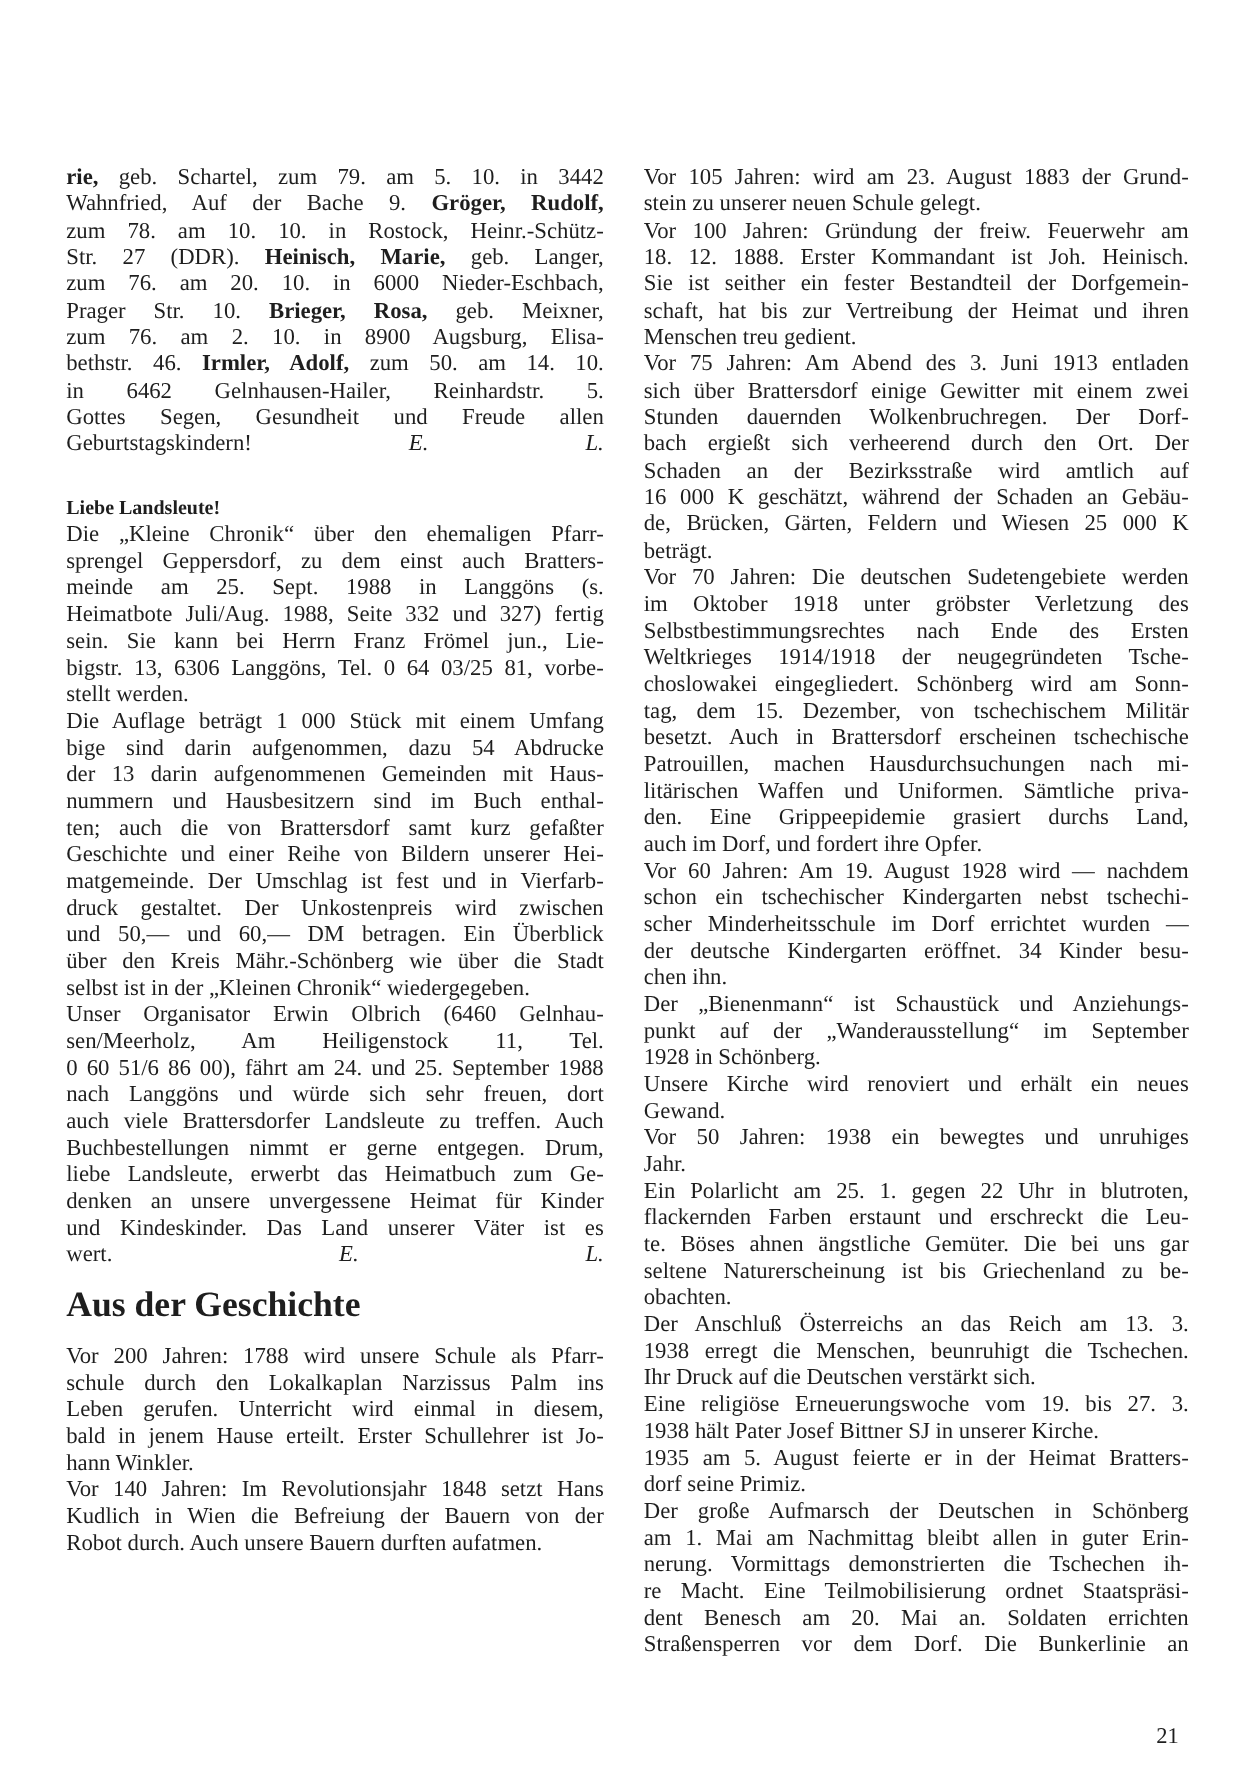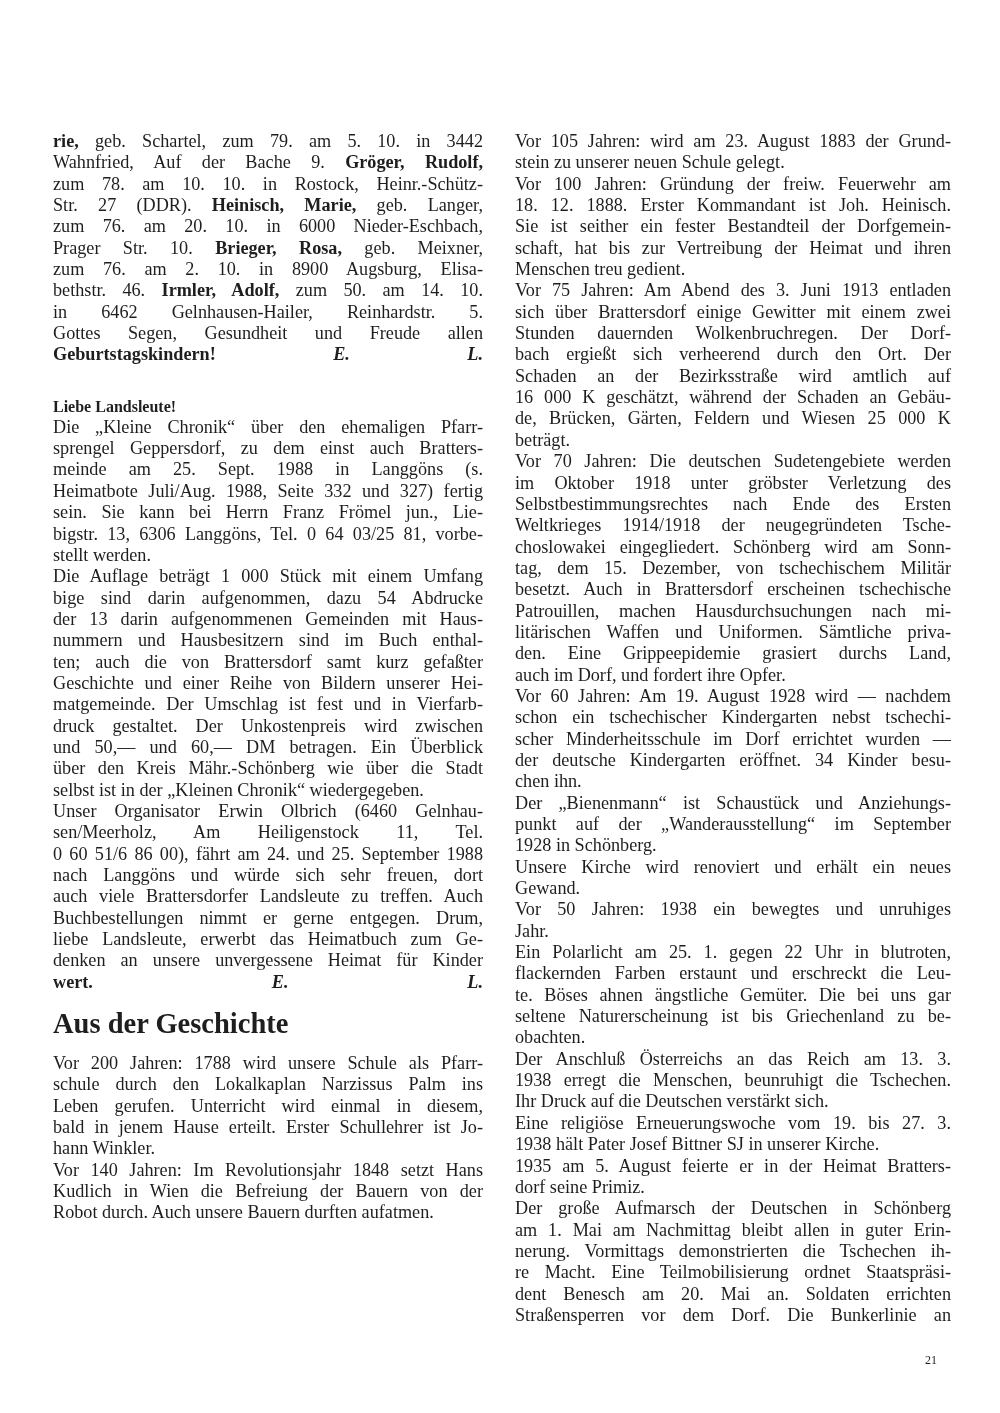--- a/index.html
+++ b/index.html
@@ -32,21 +32,20 @@
     white-space: nowrap;
     text-align: justify;
     text-align-last: justify;
     height: 21.35px;
   }
   .line.last {
     text-align-last: left;
   }
   .line.sig {
     text-align-last: justify;
-    font-weight: bold;
   }
   b, .bold { font-weight: bold; }
   .gap { display: block; height: 12px; }
   .subhead {
     display: block;
     font-weight: bold;
     font-size: 16px;
     line-height: 21px;
     height: 21px;
     margin-top: 18px;
@@ -57,22 +56,22 @@
     font-weight: bold;
     font-size: 28.5px;
     line-height: 34px;
     height: 34px;
     margin: 14px 0 12px 0;
     padding-left: 0;
   }
   .page-number {
     position: absolute;
     left: 925px;
-    top: 1350px;
-    font-size: 12px;
+    top: 1378px;
+    font-size: 18px;
     line-height: 20px;
   }
   .sig-text { font-style: italic; }
 </style>
 </head>
 <body>
 
 <div class="page">
 
   <div class="col col-left">
@@ -120,20 +119,21 @@
         </div>
         <div>
           <span class="line">Unser Organisator Erwin Olbrich (6460 Gelnhau-</span>
           <span class="line">sen/Meerholz, Am Heiligenstock 11, Tel.</span>
           <span class="line">0 60 51/6 86 00), fährt am 24. und 25. September 1988</span>
           <span class="line">nach Langgöns und würde sich sehr freuen, dort</span>
           <span class="line">auch viele Brattersdorfer Landsleute zu treffen. Auch</span>
           <span class="line">Buchbestellungen nimmt er gerne entgegen. Drum,</span>
           <span class="line">liebe Landsleute, erwerbt das Heimatbuch zum Ge-</span>
           <span class="line">denken an unsere unvergessene Heimat für Kinder</span>
+          <span class="line">und Kindeskinder. Das Land unserer Väter ist es</span>
         </div>
       </div>
     <span class="line sig">
       <span>wert.</span>
       <span class="sig-text">E. L.</span>
     </span>
 
     <h2 class="section-title">Aus der Geschichte</h2>
     <div id="history-left">
         <div>

